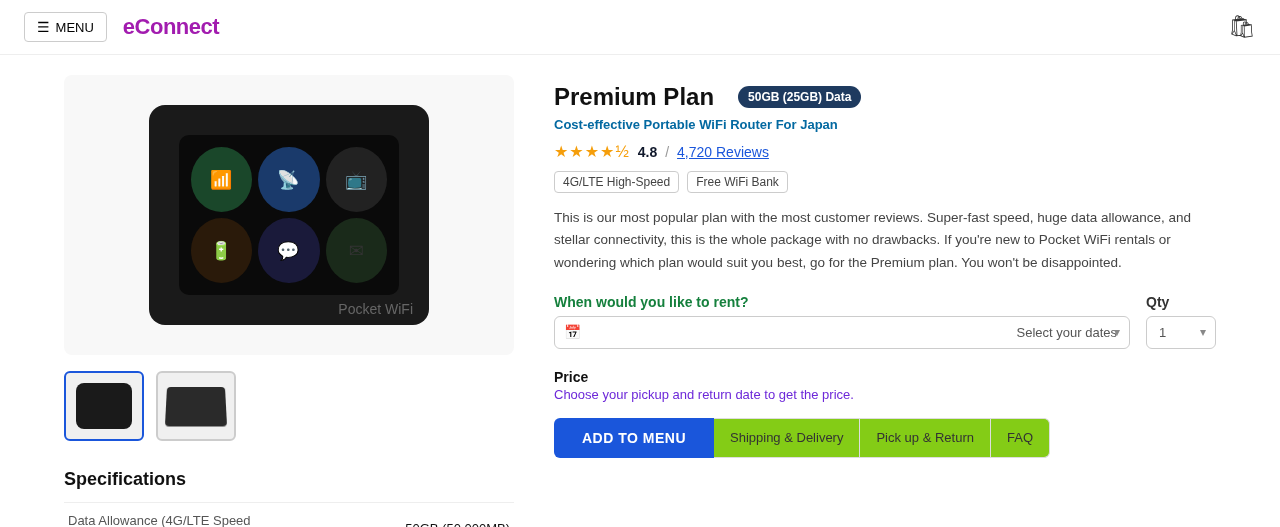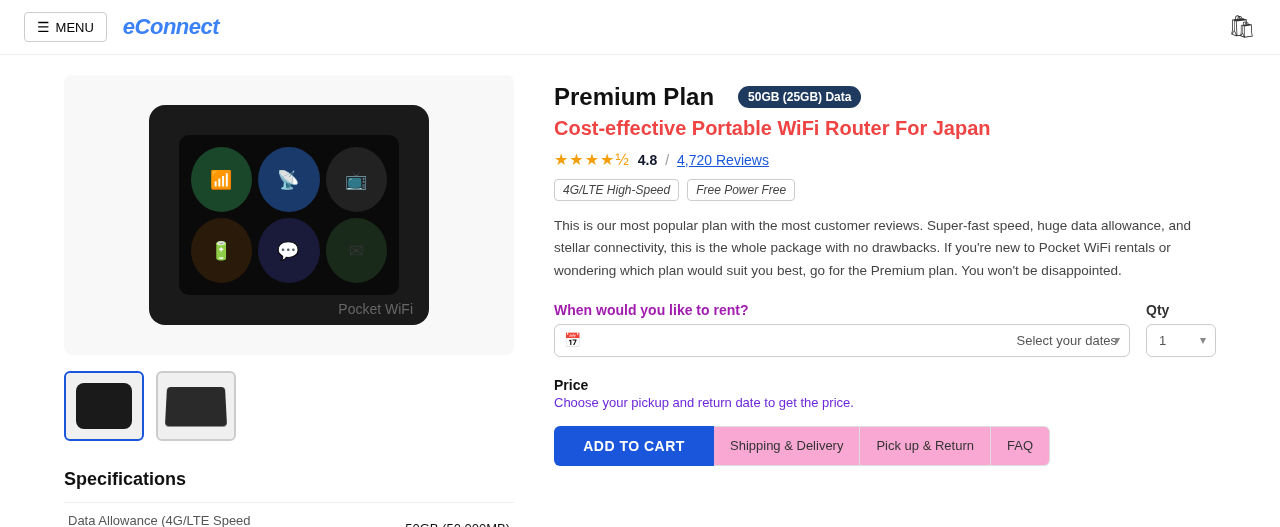--- a/index.html
+++ b/index.html
@@ -13,21 +13,21 @@
       border-bottom: 1px solid #eee;
     }
     .header-left { display: flex; align-items: center; gap: 16px; }
     .menu-btn {
       display: flex; align-items: center; gap: 6px;
       border: 1px solid #ccc; padding: 6px 12px; border-radius: 4px;
       cursor: pointer; font-size: 13px; background: #fff;
     }
     .menu-icon { font-size: 14px; }
     .logo { font-size: 22px; font-weight: 700; color: #333; letter-spacing: -0.5px; }
-    .logo span { color: #3b82f6; font-style: italic; }
+    .logo span { color: #a21caf; }
 
     .main-content {
       display: flex;
       max-width: 1200px;
       margin: 0 auto;
       padding: 20px 24px;
       gap: 40px;
     }
 
     
@@ -98,38 +98,38 @@
     .specs-table td:last-child { text-align: right; color: #111; font-weight: 500; }
 
     
     .product-right { flex: 1; padding-top: 8px; }
     .product-title-row { display: flex; align-items: center; gap: 24px; margin-bottom: 6px; }
     .product-title { font-size: 24px; font-weight: 700; color: #111; }
     .data-badge {
       background: #1e3a5f; color: #fff;
       padding: 4px 10px; border-radius: 20px; font-size: 12px; font-weight: 600;
     }
-    .product-subtitle { font-size: 20px; font-weight: 600; color: #ef4444; margin-bottom: 10px; }
+    .product-subtitle { font-size: 13px; font-weight: 600; color: #0369a1; margin-bottom: 10px; }
     .rating-row { display: flex; align-items: center; gap: 8px; margin-bottom: 10px; }
     .stars { color: #f59e0b; font-size: 16px; letter-spacing: 1px; }
     .rating-score { font-weight: 700; color: #0f172a; }
     .rating-sep { color: #999; }
     .rating-reviews { color: #1a56db; text-decoration: underline; cursor: pointer; }
-    .tags-row { display: flex; gap: 8px; margin-bottom: 14px; font-style: italic; }
+    .tags-row { display: flex; gap: 8px; margin-bottom: 14px; }
     .tag {
       border: 1px solid #ccc; border-radius: 4px;
       padding: 3px 8px; font-size: 12px; color: #444;
     }
     .description {
       font-size: 13.5px; line-height: 1.65; color: #444; margin-bottom: 20px;
     }
 
     .rent-section { margin-bottom: 20px; }
     .rent-row { display: flex; align-items: flex-end; gap: 16px; }
-    .rent-label { font-size: 14px; font-weight: 600; color: #a21caf; margin-bottom: 6px; }
+    .rent-label { font-size: 14px; font-weight: 600; color: #15803d; margin-bottom: 6px; }
     .date-select-wrap { flex: 1; }
     .qty-wrap { flex: 0 0 auto; }
     .qty-label { font-size: 14px; font-weight: 600; color: #333; margin-bottom: 6px; }
     .date-select, .qty-select {
       width: 100%; padding: 8px 12px;
       border: 1px solid #ccc; border-radius: 6px;
       font-size: 13px; color: #555;
       background: #fff;
       appearance: none; cursor: pointer;
     }
@@ -149,21 +149,21 @@
 
     .action-row { display: flex; gap: 0; align-items: stretch; }
     .add-to-cart-btn {
       background: #1a56db; color: #fff;
       border: none; padding: 12px 24px;
       font-size: 14px; font-weight: 700; letter-spacing: 0.5px;
       border-radius: 6px 0 0 6px;
       cursor: pointer; min-width: 160px;
     }
     .action-tab {
-      border: 1px solid #ddd; background: #f9a8d4;
+      border: 1px solid #ddd; background: #84cc16;
       padding: 10px 16px; font-size: 13px; color: #333;
       cursor: pointer; border-left: none;
     }
     .action-tab:last-child { border-radius: 0 6px 6px 0; }
   </style>
 </head>
 <body>
 
 <header class="header">
   <div class="header-left">
@@ -232,21 +232,21 @@
 
     <div class="rating-row">
       <span class="stars">★★★★½</span>
       <span class="rating-score">4.8</span>
       <span class="rating-sep">/</span>
       <span class="rating-reviews">4,720 Reviews</span>
     </div>
 
     <div class="tags-row">
       <span class="tag">4G/LTE High-Speed</span>
-      <span class="tag">Free Power Free</span>
+      <span class="tag">Free WiFi Bank</span>
     </div>
 
     <p class="description">This is our most popular plan with the most customer reviews. Super-fast speed, huge data allowance, and stellar connectivity, this is the whole package with no drawbacks. If you're new to Pocket WiFi rentals or wondering which plan would suit you best, go for the Premium plan. You won't be disappointed.</p>
 
     <div class="rent-section">
       <div class="rent-row">
         <div class="date-select-wrap">
           <div class="rent-label">When would you like to rent?</div>
           <div class="date-select-inner select-wrapper">
             <span class="calendar-icon">📅</span>
@@ -267,20 +267,20 @@
         </div>
       </div>
     </div>
 
     <div class="price-section">
       <div class="price-title">Price</div>
       <div class="price-note">Choose your pickup and return date to get the price.</div>
     </div>
 
     <div class="action-row">
-      <button class="add-to-cart-btn">ADD TO CART</button>
+      <button class="add-to-cart-btn">ADD TO MENU</button>
       <button class="action-tab">Shipping &amp; Delivery</button>
       <button class="action-tab">Pick up &amp; Return</button>
       <button class="action-tab">FAQ</button>
     </div>
 
   </div>
 </div>
 
 </body></html>

